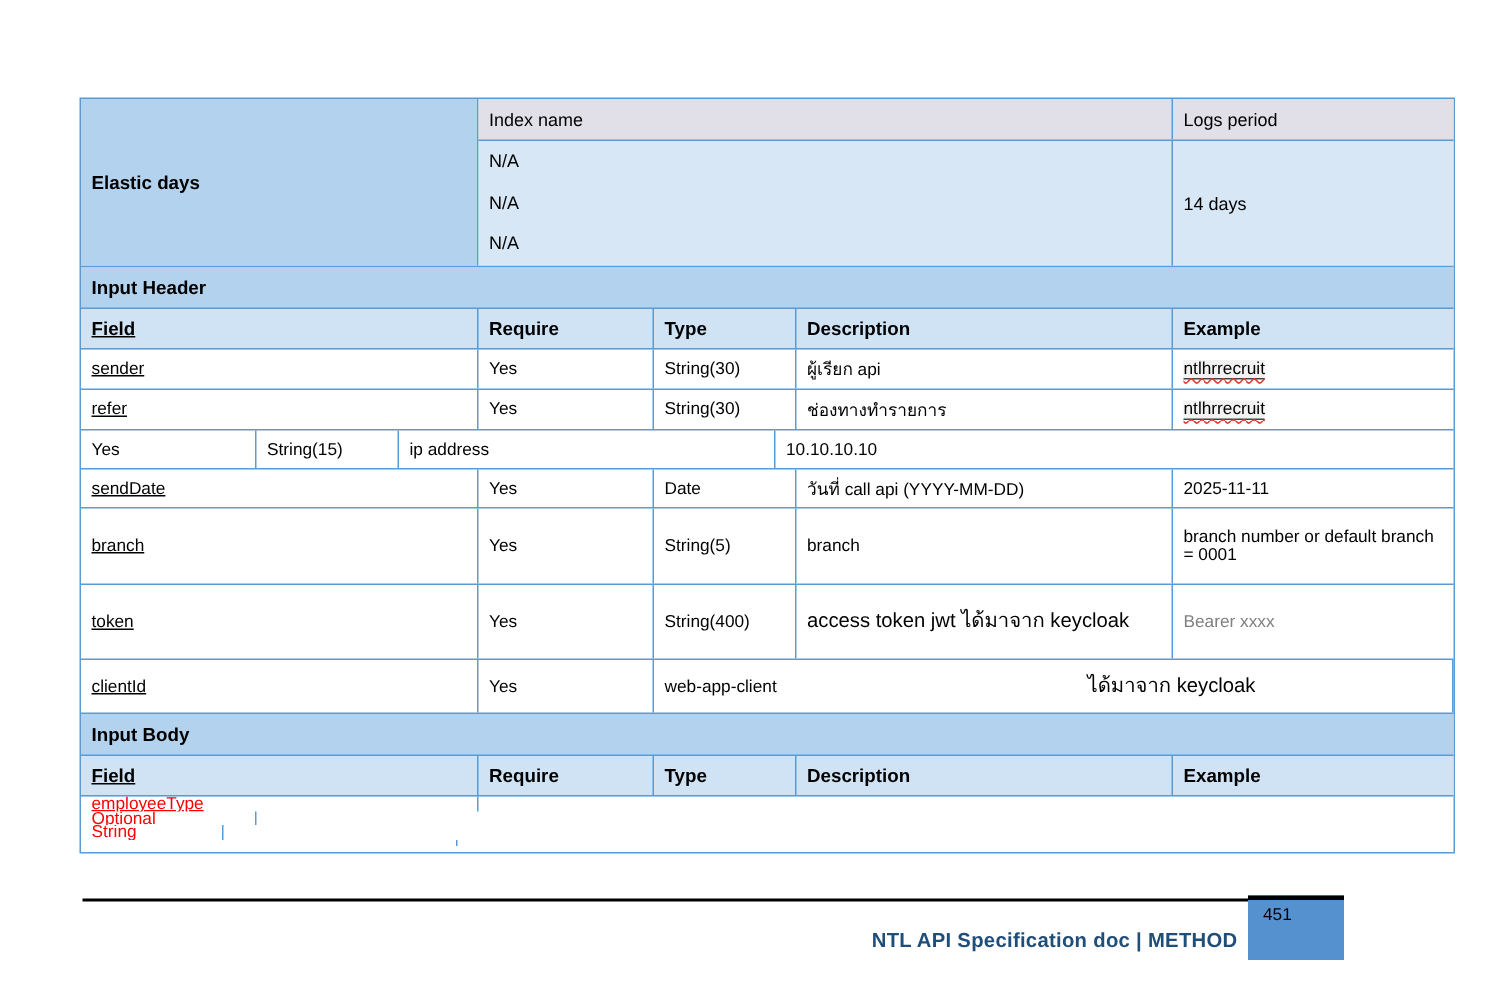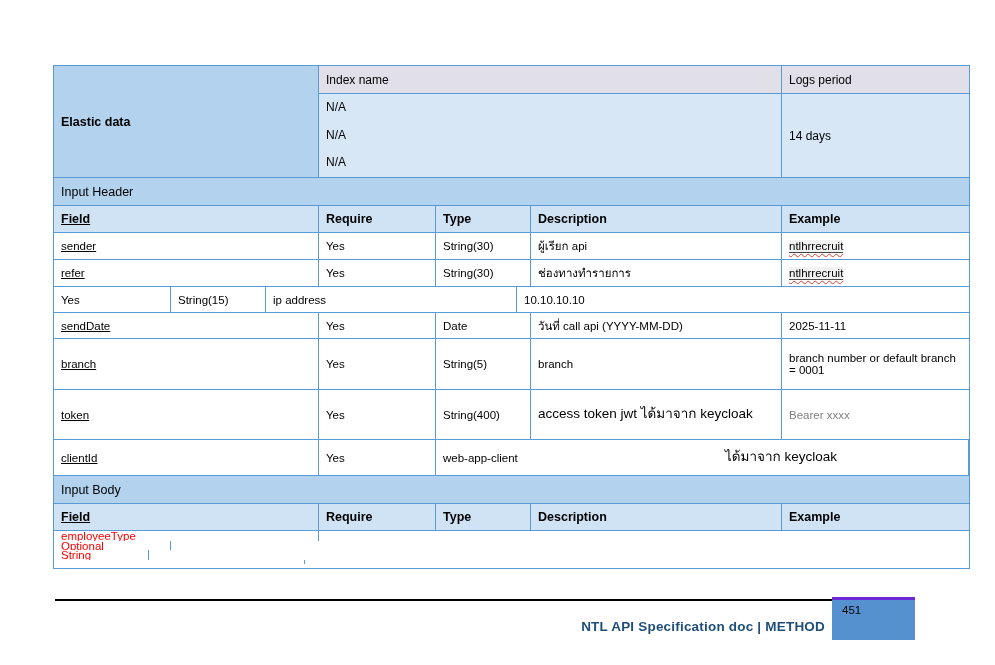--- a/index.html
+++ b/index.html
@@ -29,56 +29,56 @@
   .er-head { display:flex; height:28px; background:#e1e0e8;
     border-bottom:1px solid #5b9bd5; font-size:12px; }
   .er-body { display:flex; height:83px; background:#d8e7f5; font-size:12px; }
   .ec-index { width:463px; border-right:1px solid #5b9bd5; display:flex;
     align-items:center; padding:0 7px; }
   .ec-logs { flex:1; display:flex; align-items:center; padding:0 7px; }
   .ec-index.multi { align-items:flex-start; padding-top:0; }
   .na-lines div { line-height:27.6px; }
 
   
-  .section-bar { height:28px; background:#b3d2ee; font-weight:normal;
+  .section-bar { height:28px; background:#b3d2ee; font-weight:bold;
     font-size:12.5px; }
   .section-bar .cell { border-right:none; width:100%; }
   .head-row { background:#cfe3f5; font-weight:bold; font-size:12.5px;
     height:27px; }
   .h27 { height:27px; }
   .h26 { height:26px; }
   .h51 { height:51px; }
   .h50 { height:50px; }
   .h36 { height:36px; }
   .h37 { height:37px;flex-direction:column; }
 
   .red { color:#ff0000; }
   .gray { color:#808080; }
   .desc-lg { font-size:13.5px; line-height:1.25; }
   .spell { background:#f2f2f2; border-bottom:1px solid #444;
     text-decoration:underline wavy #e03c31 1px; text-underline-offset:3px; }
 
   
   .footer-rule { position:absolute; left:55px; top:599px; width:777px;
     height:2px; background:#000; }
-  .page-box { position:absolute; left:832px; top:597px; width:83px;
-    height:43px; background:#5590cf; border-top:3px solid #6d28d9;
+  .page-box { position:absolute; left:832px; top:597px; width:64px;
+    height:43px; background:#5590cf; border-top:3px solid #000000;
     font-size:11.5px; padding:4px 0 0 10px; }
   .footer-title { position:absolute; right:170px; top:619px;
     color:#1f4e79; font-weight:bold; font-size:13.5px; letter-spacing:0.2px; }
 </style>
 </head>
 <body>
 
 <div class="page">
 
   <div class="spec-table">
 
     <div class="elastic-wrap">
-      <div class="elastic-label">Elastic data</div>
+      <div class="elastic-label">Elastic days</div>
       <div class="elastic-right">
         <div class="er-head">
           <div class="ec-index">Index name</div>
           <div class="ec-logs">Logs period</div>
         </div>
         <div class="er-body">
           <div class="ec-index multi na-lines">
             <div>
               <div>N/A</div>
               <div>N/A</div>

